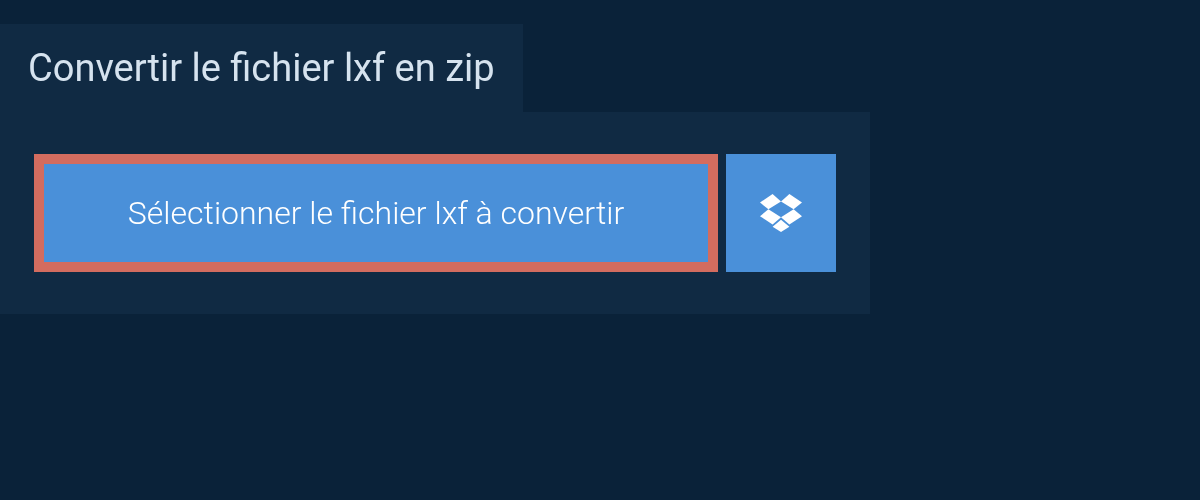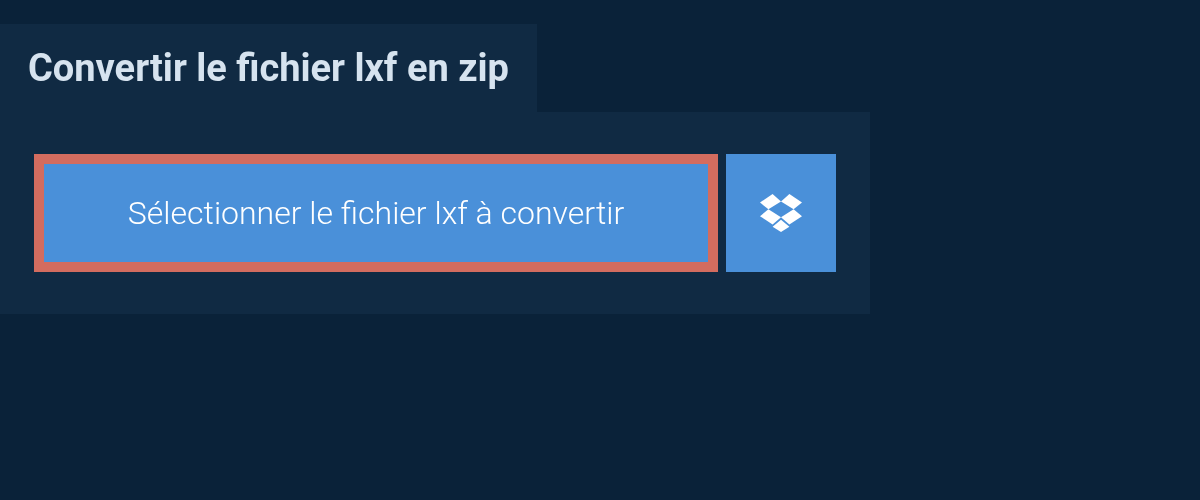--- a/index.html
+++ b/index.html
@@ -11,21 +11,21 @@
       width: 1200px;
       height: 500px;
       background-color: #0a2239;
       font-family: -apple-system, BlinkMacSystemFont, "Segoe UI", Roboto, Helvetica, Arial, sans-serif;
       position: relative;
     }
     .title-bar {
       background-color: #102a43;
       color: #d6e3ef;
       font-size: 38px;
-      font-weight: 700;
+      font-weight: 400;
       padding: 22px 28px;
       width: fit-content;
       margin-top: 24px;
     }
     .content-panel {
       background-color: #102a43;
       margin-top: 0;
       padding: 42px 34px;
       width: 870px;
     }

